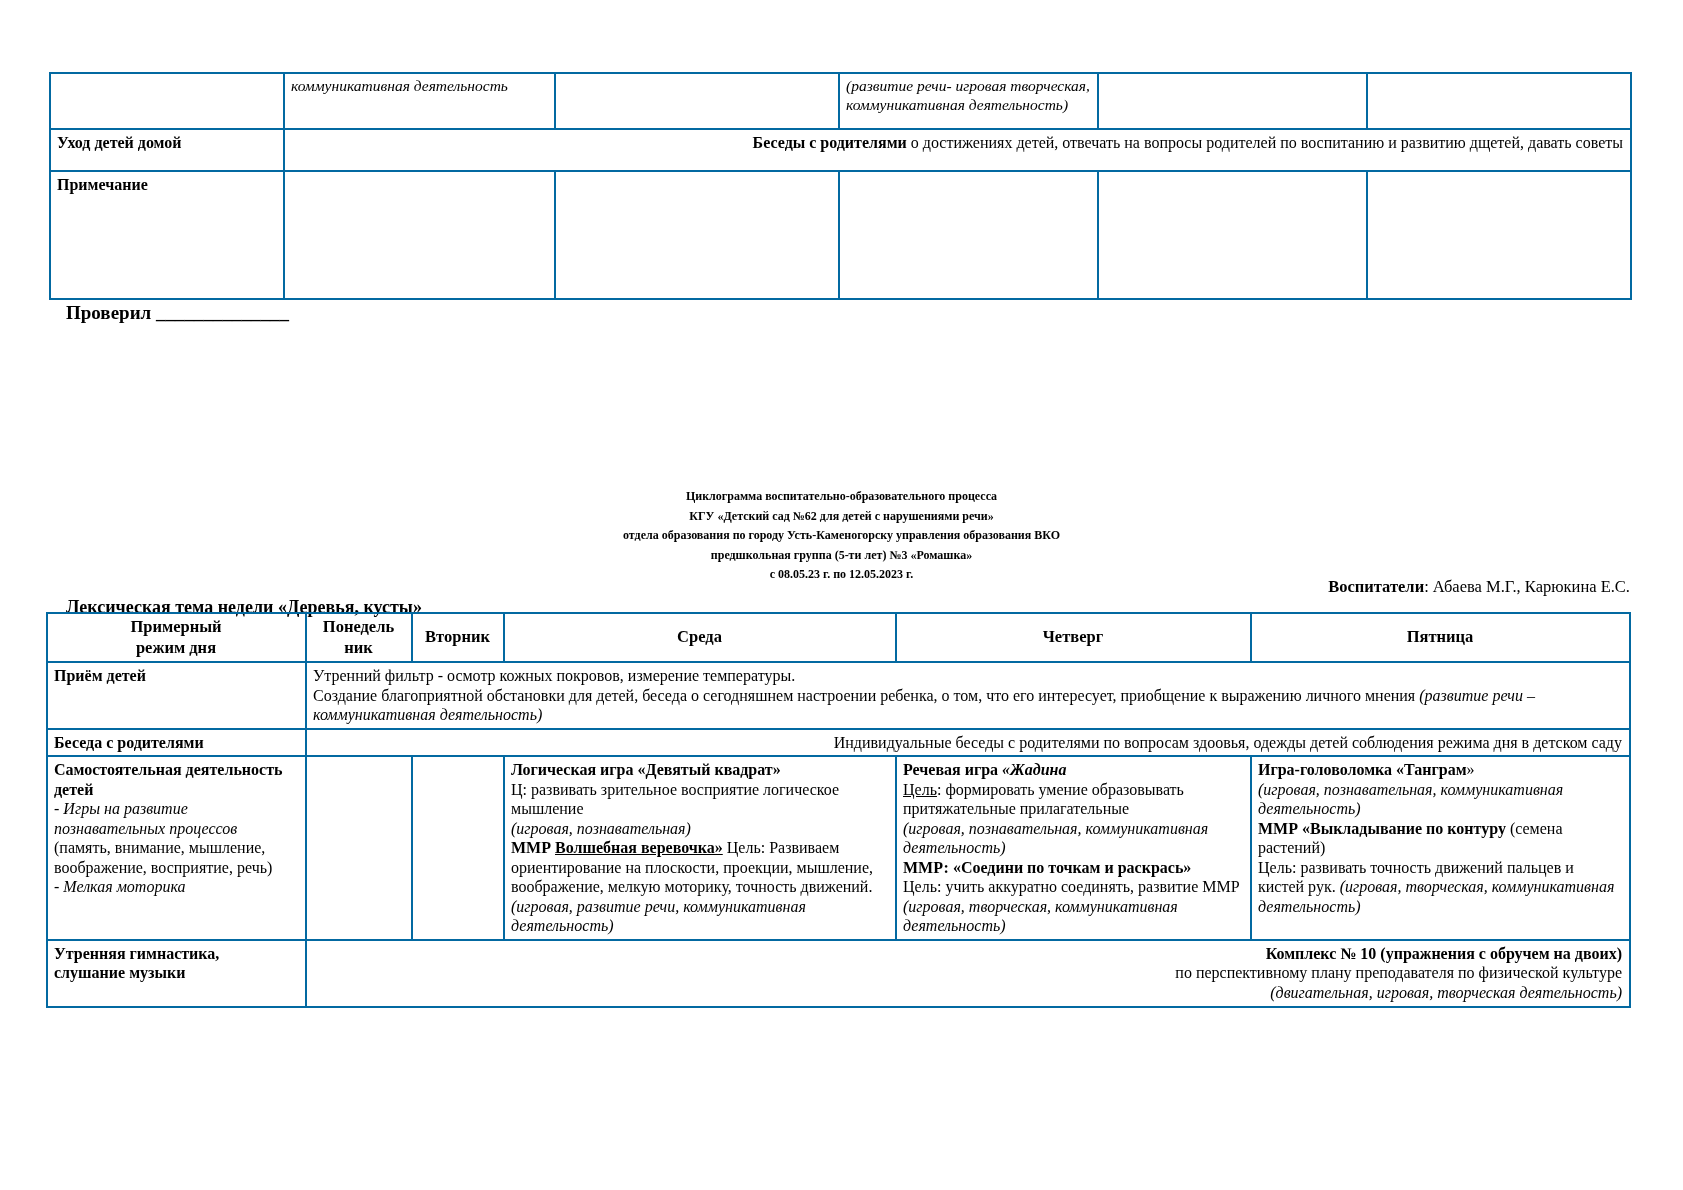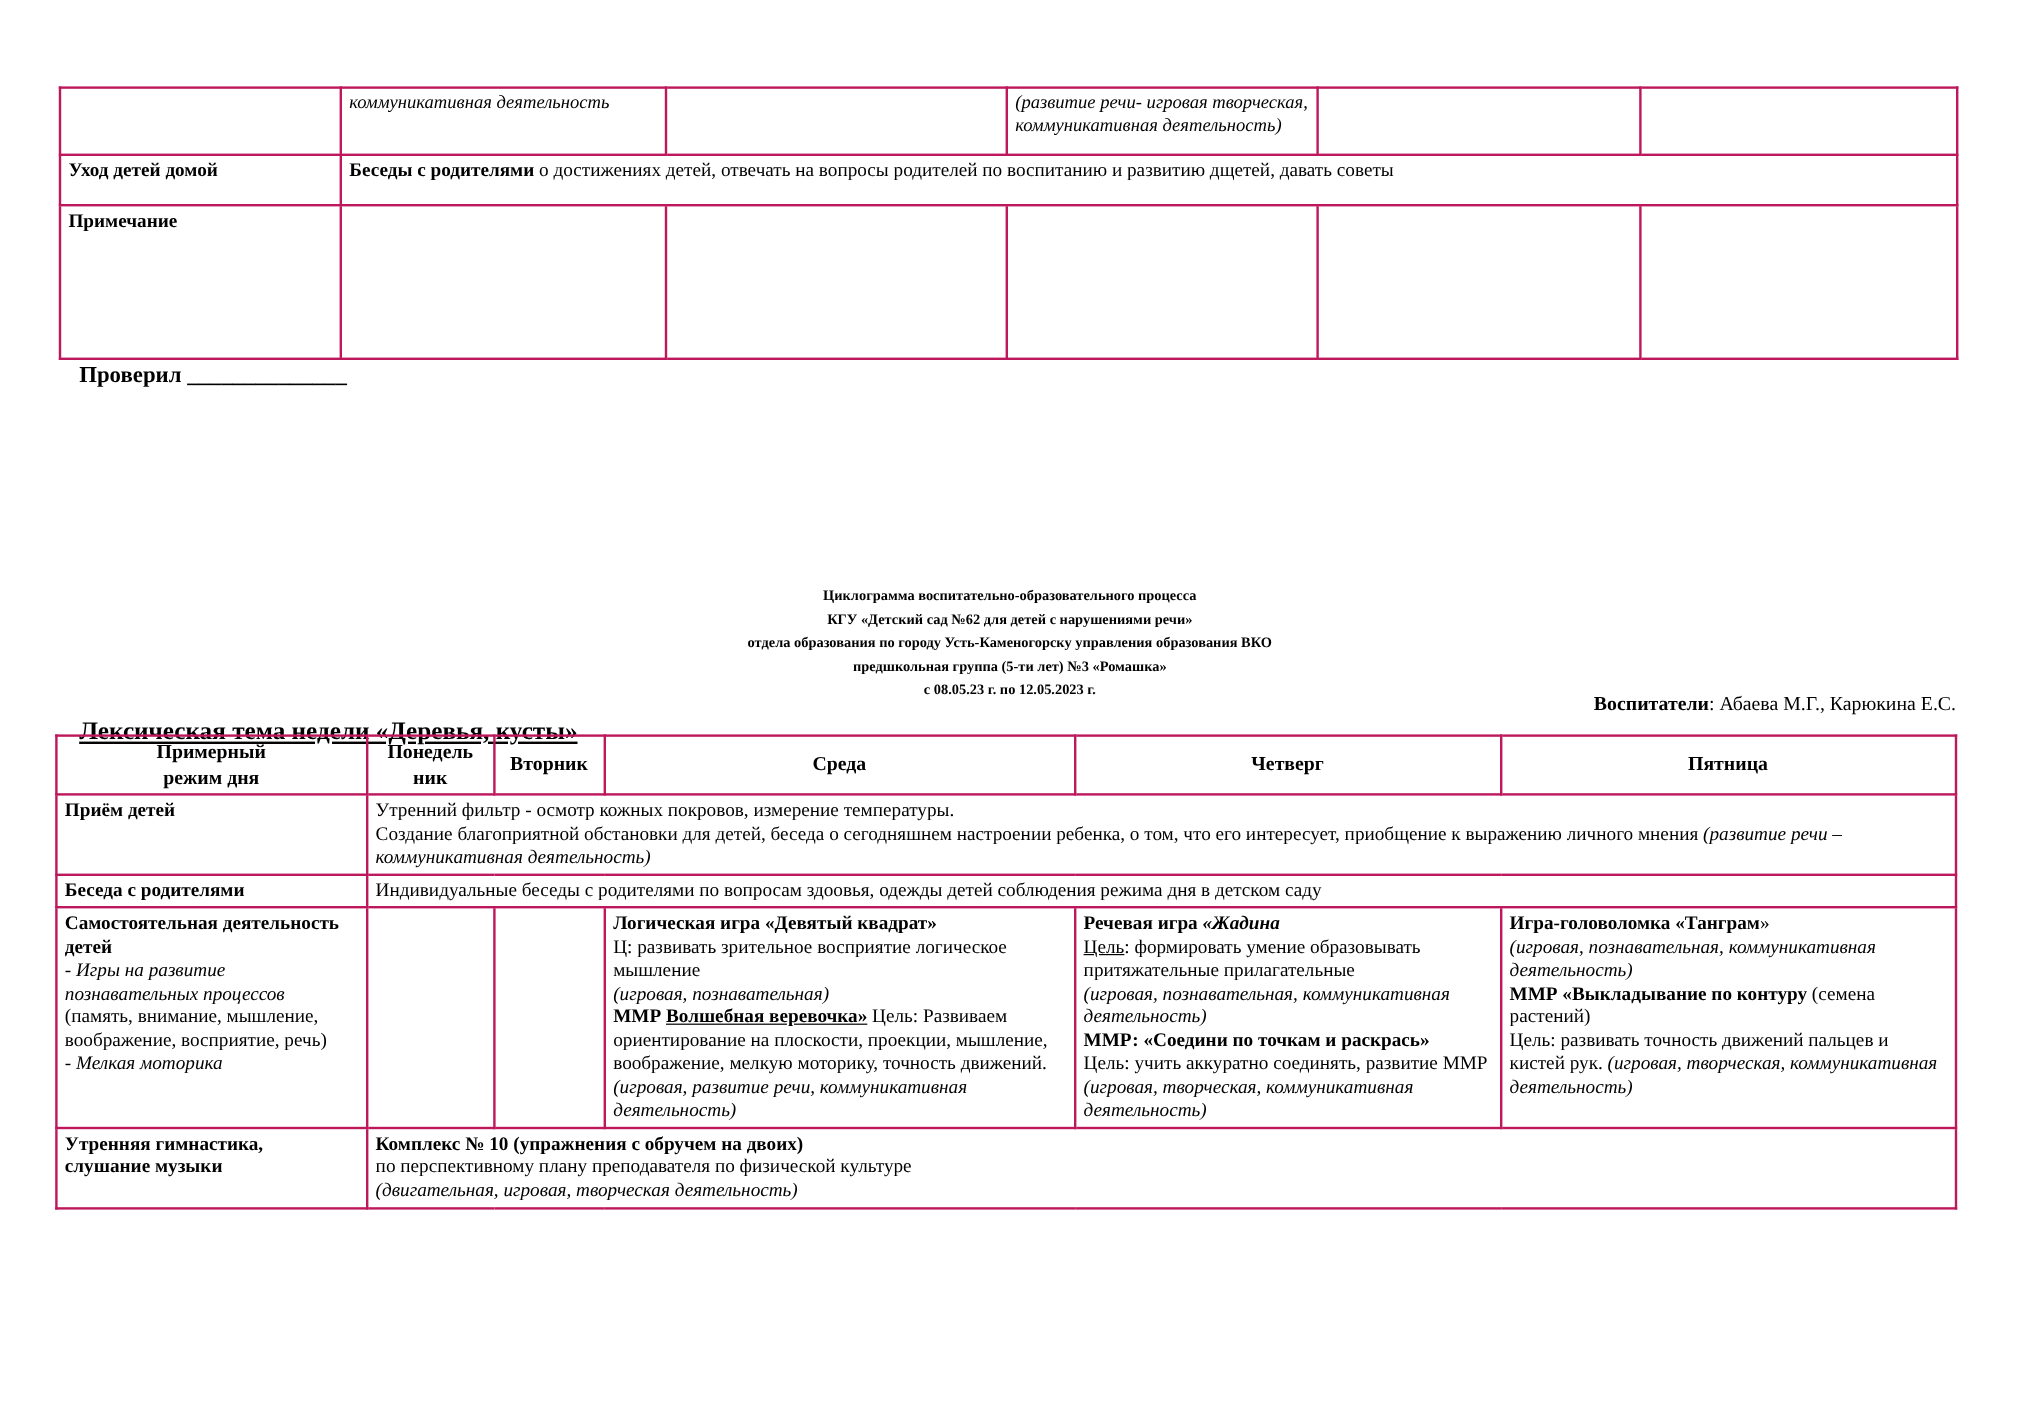--- a/index.html
+++ b/index.html
@@ -10,56 +10,56 @@
   }
   .page {
     position:relative;
     width:1683px;
     height:1190px;
     background:#ffffff;
     overflow:hidden;
   }
   table { border-collapse:collapse; table-layout:fixed; }
   td {
-    border:2px solid #be185d;
+    border:2px solid #0369a1;
     vertical-align:top;
     padding:3px 7px 3px 6px;
     font-size:16px;
     line-height:1.22;
     overflow:hidden;
   }
   .para { min-height:1em; }
   .rs-b { font-weight:bold; }
   .rs-i { font-style:italic; }
   .rs-u { text-decoration:underline; }
 
   
   .tbl-top { position:absolute; left:49px; top:72px; width:1581px; }
   .tbl-top .r1 td { height:56px; font-size:15.5px; }
   .tbl-top .r2 td { height:42px; }
   .tbl-top .r3 td { height:128px; }
-  .cell-center { text-align:left; }
+  .cell-center { text-align:right; }
 
   .proveril {
     position:absolute; left:66px; top:302px;
     font-size:19px; font-weight:bold;
   }
 
   .title-block {
     position:absolute; left:0; top:487px; width:1683px;
     text-align:center; font-weight:bold; font-size:12px; line-height:19.5px;
   }
   .teachers {
     position:absolute; top:577px; right:53px;
     font-size:16.5px;
   }
   .teachers .lbl { font-weight:bold;text-align:center; }
   .lexical {
     position:absolute; left:66px; top:597px;
-    font-size:21px; font-weight:bold;text-decoration:underline;
+    font-size:18px; font-weight:bold;
   }
 
   
   .tbl-main { position:absolute; left:46px; top:612px; width:1583px; }
   .tbl-main .hdr td {
     height:45px; text-align:center; vertical-align:middle;
     font-weight:bold; font-size:16.5px; white-space:pre-line; line-height:1.25;
   }
   .tbl-main .r-reception td { height:60px; }
   .tbl-main .r-talk td { height:25px; }

